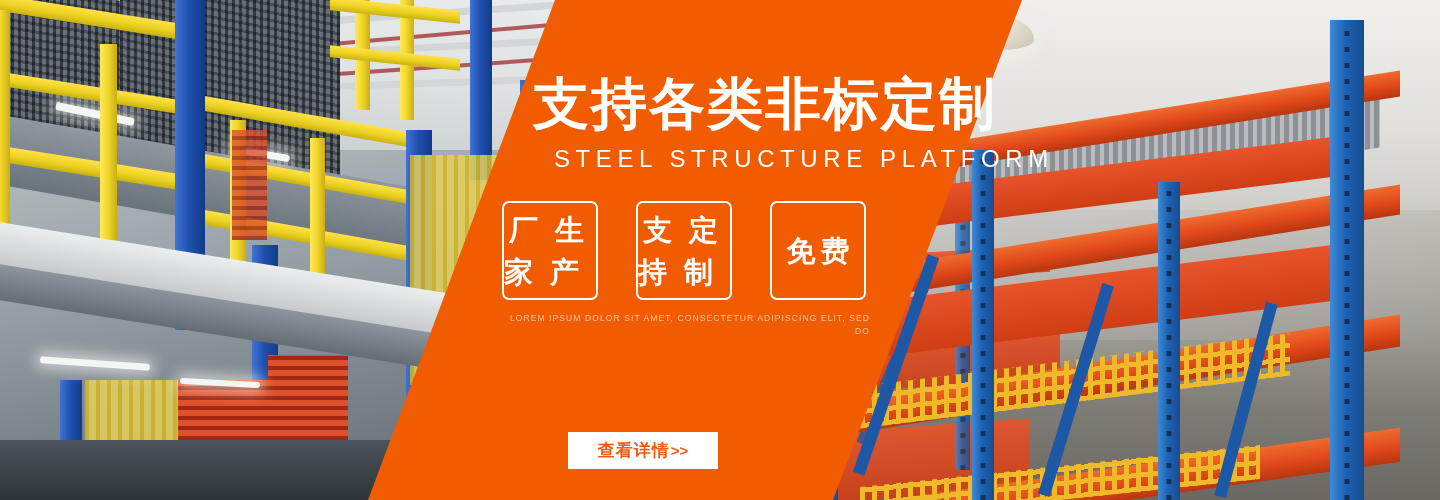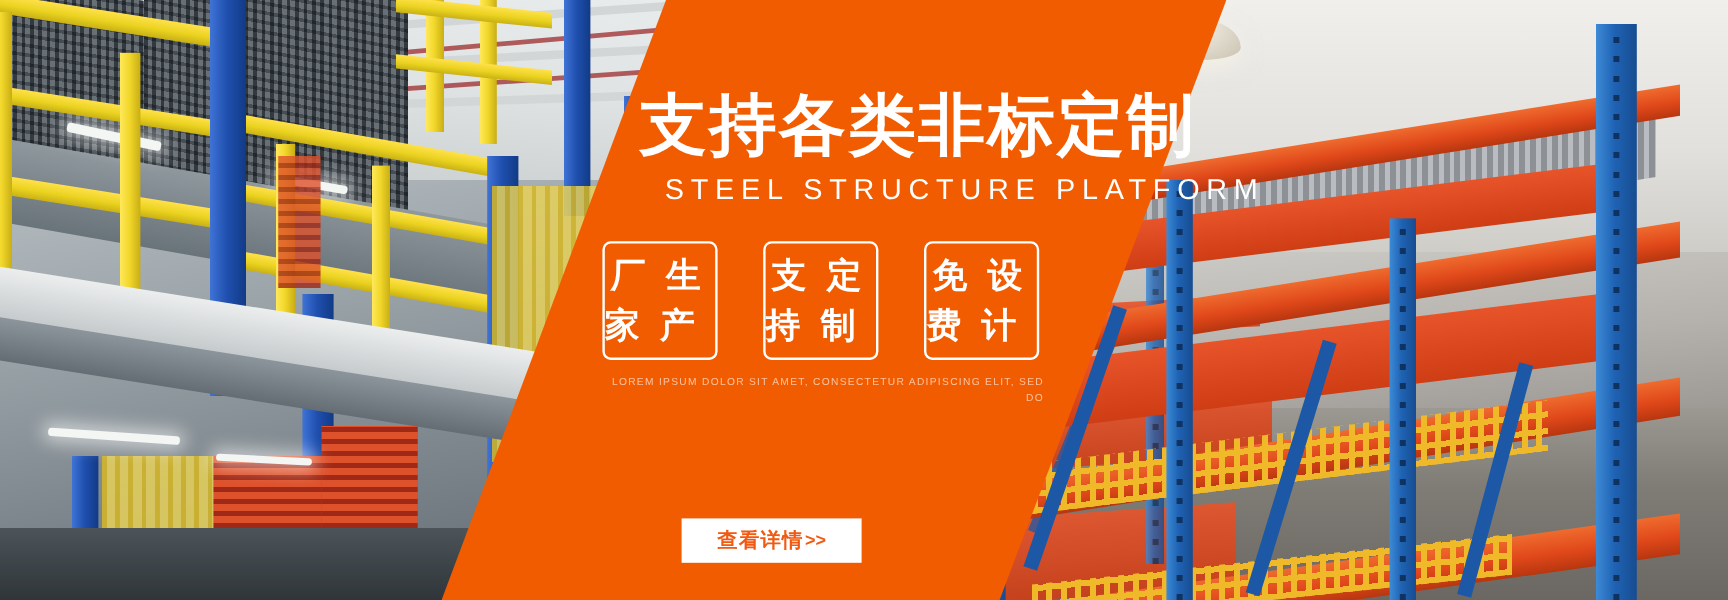--- a/index.html
+++ b/index.html
@@ -192,21 +192,20 @@
       <div class="fbox">
         <span>厂家</span>
         <span>生产</span>
       </div>
       <div class="fbox">
         <span>支持</span>
         <span>定制</span>
       </div>
       <div class="fbox">
         <span>免费</span>
-        <span>设计</span>
       </div>
     </div>
 
     <div class="lorem">
       <div>LOREM IPSUM DOLOR SIT AMET, CONSECTETUR ADIPISCING ELIT, SED DO</div>
     </div>
 
     <a class="cta" href="#">
       <span>查看详情</span>
       <span class="arrows">&gt;&gt;</span>

